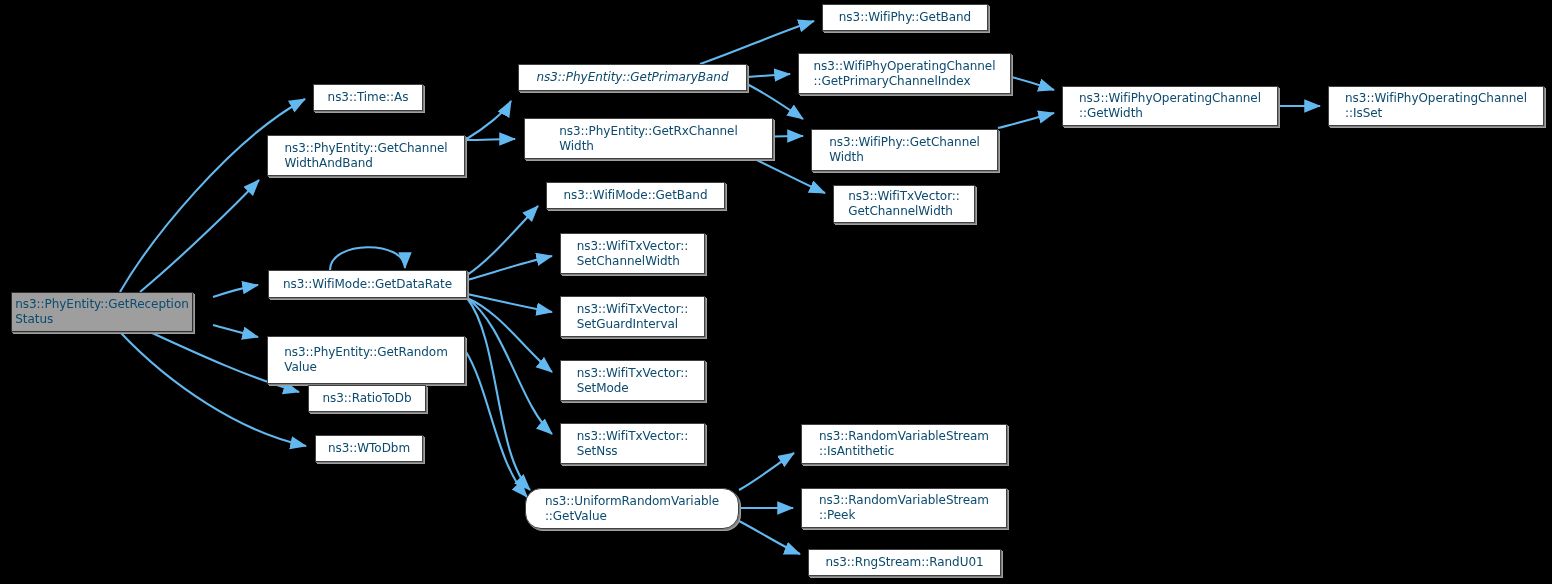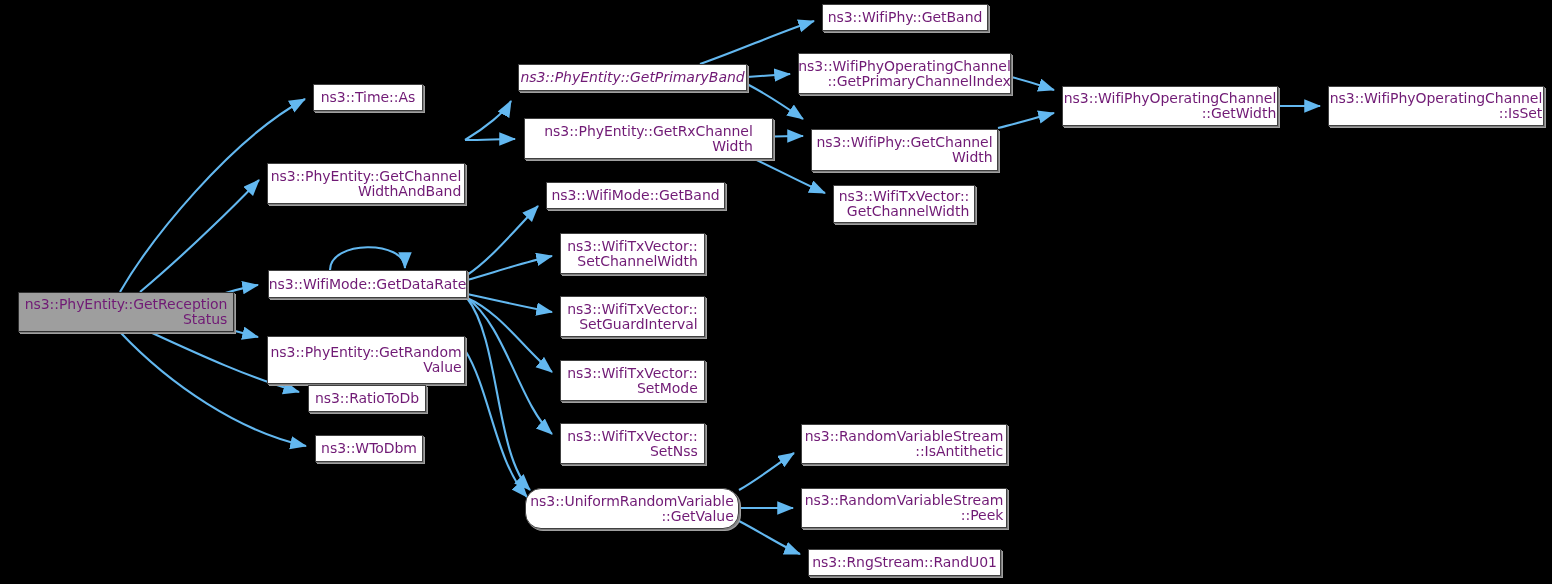--- a/index.html
+++ b/index.html
@@ -1,22 +1,22 @@
 <!DOCTYPE html>
 <html><head>
 <meta charset="utf-8">
 <style>
   html,body{margin:0;padding:0;background:#000;}
   #graph{position:relative;width:1552px;height:584px;background:#000;overflow:hidden;
          font-family:"DejaVu Sans","Liberation Sans",sans-serif;}
   svg.edges{position:absolute;left:0;top:0;width:1552px;height:584px;}
   .node{position:absolute;box-sizing:border-box;background:#fff;border:1px solid #404040;
         box-shadow:1px 1px 0 0 #808080, 2px 2px 0 0 #a0a0a0;
-        display:flex;align-items:center;justify-content:center;text-align:right;
-        color:#701a75;font-size:14px;line-height:15px;letter-spacing:-0.05px;}
+        display:flex;align-items:center;justify-content:center;text-align:left;
+        color:#0c4a6e;font-size:12px;line-height:15px;letter-spacing:-0.05px;}
   .node.root{background:#9e9e9e;border:1px solid #303030;}
   .node span{display:block;padding:0 4px;}
 </style>
 </head>
 <body>
 
 <div id="graph">
   <svg class="edges" viewBox="0 0 1552 584">
     <defs>
       <marker id="arrow" markerWidth="9" markerHeight="9" refX="7.5" refY="3.2" orient="auto" markerUnits="strokeWidth">
@@ -47,27 +47,27 @@
         <path d="M 467,298 C 500,312 525,350 552,372" fill="none" stroke="#63b8f0" stroke-width="2.1" marker-end="url(#arrow)"></path>
         <path d="M 467,298 C 505,325 520,405 552,434" fill="none" stroke="#63b8f0" stroke-width="2.1" marker-end="url(#arrow)"></path>
         <path d="M 467,298 C 500,340 495,455 530,490" fill="none" stroke="#63b8f0" stroke-width="2.1" marker-end="url(#arrow)"></path>
         <path d="M 465,350 C 490,390 495,460 527,497" fill="none" stroke="#63b8f0" stroke-width="2.1" marker-end="url(#arrow)"></path>
         <path d="M 739,490 C 760,478 780,462 794,453" fill="none" stroke="#63b8f0" stroke-width="2.1" marker-end="url(#arrow)"></path>
         <path d="M 739,508 C 760,508 775,508 793,508" fill="none" stroke="#63b8f0" stroke-width="2.1" marker-end="url(#arrow)"></path>
         <path d="M 739,521 C 762,533 785,548 800,554" fill="none" stroke="#63b8f0" stroke-width="2.1" marker-end="url(#arrow)"></path>
       </g>
   </svg>
   <div id="node-layer">
-      <div class="node root" style="left: 18px; top: 292px; width: 216px; height: 40px;">
+      <div class="node root" style="left: 11px; top: 292px; width: 182px; height: 40px;">
         <span>ns3::PhyEntity::GetReception<br>Status</span>
       </div>
       <div class="node" style="left: 313px; top: 84px; width: 110px; height: 27px;">
         <span>ns3::Time::As</span>
       </div>
-      <div class="node" style="left: 267px; top: 135px; width: 198px; height: 41px; margin-top: 28px;">
+      <div class="node" style="left: 267px; top: 135px; width: 198px; height: 41px;">
         <span>ns3::PhyEntity::GetChannel<br>WidthAndBand</span>
       </div>
       <div class="node" style="left: 268px; top: 270px; width: 199px; height: 28px;">
         <span>ns3::WifiMode::GetDataRate</span>
       </div>
       <div class="node" style="left: 267px; top: 336px; width: 198px; height: 48px;">
         <span>ns3::PhyEntity::GetRandom<br>Value</span>
       </div>
       <div class="node" style="left: 308px; top: 385px; width: 118px; height: 27px;">
         <span>ns3::RatioToDb</span>

